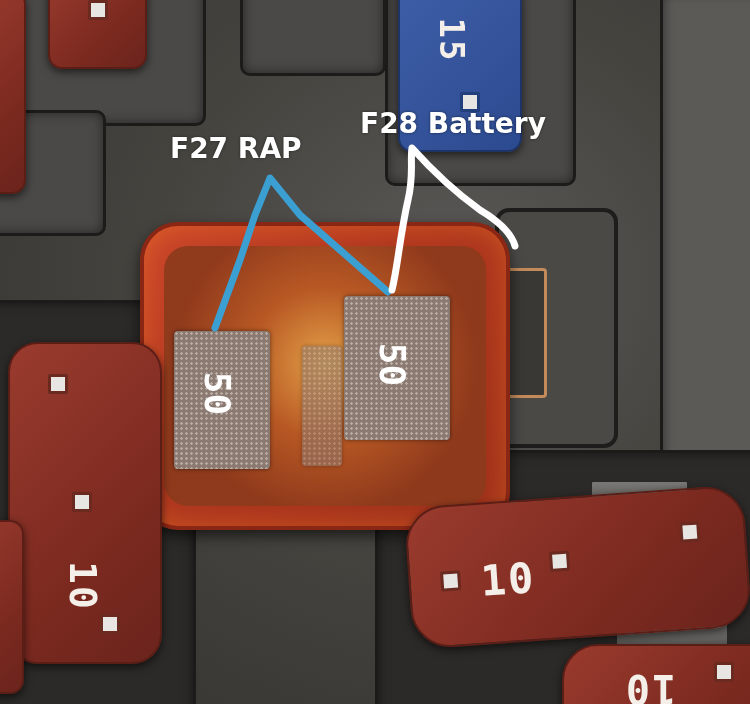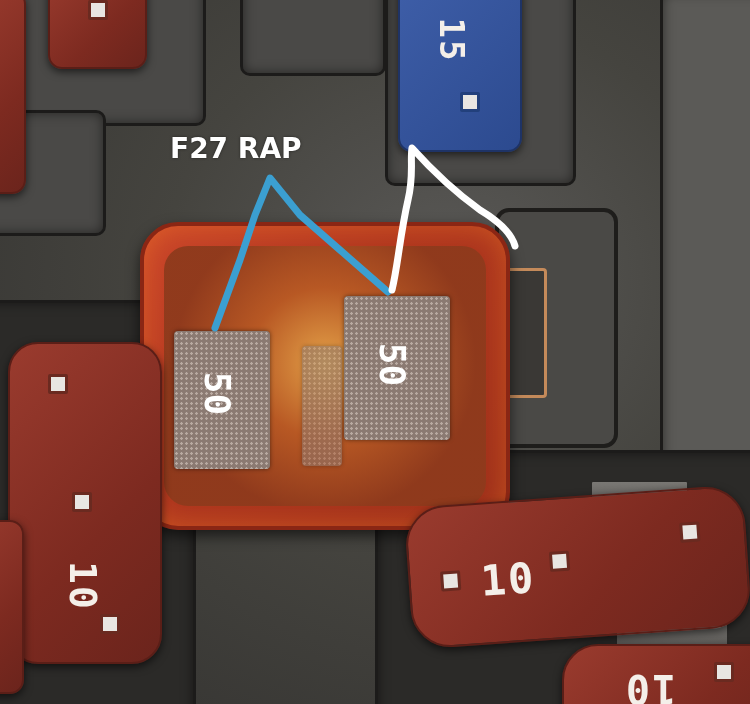--- a/index.html
+++ b/index.html
@@ -105,13 +105,14 @@
     <div class="fuse-label" style="left:60px; top:20px; font-size:40px; transform:rotate(180deg);">10</div>
     <div class="window" style="left:150px; top:16px;"></div>
   </div>
 
   <svg class="lines" width="750" height="704">
     <polyline points="215,328 240,260 255,215 270,178 300,215 340,250 388,292" fill="none" stroke="#3b9fd1" stroke-width="7" stroke-linecap="round" stroke-linejoin="round"></polyline>
     <path d="M392,290 C398,265 400,235 408,200 C414,175 410,160 412,148 C430,168 455,192 480,210 C500,222 512,235 515,246" fill="none" stroke="#ffffff" stroke-width="7" stroke-linecap="round" stroke-linejoin="round"></path>
   </svg>
 
   <div class="annot" style="left:170px; top:132px;">F27 RAP</div>
+  <div class="annot" style="left:360px; top:107px;">F28 Battery</div>
 </div>
 
 </body></html>

